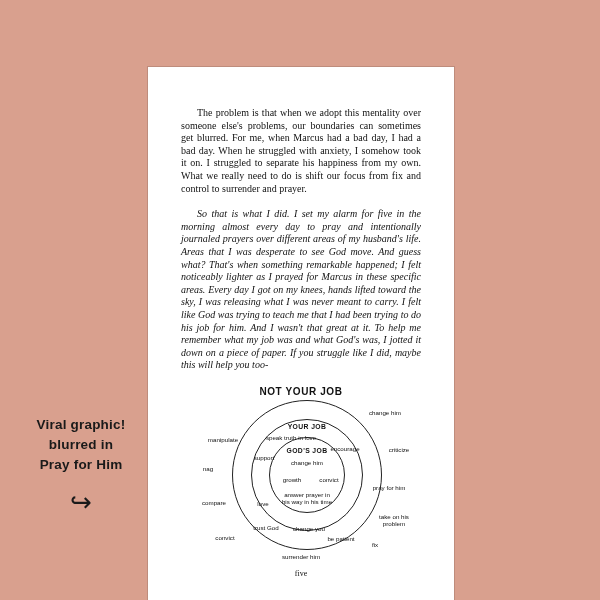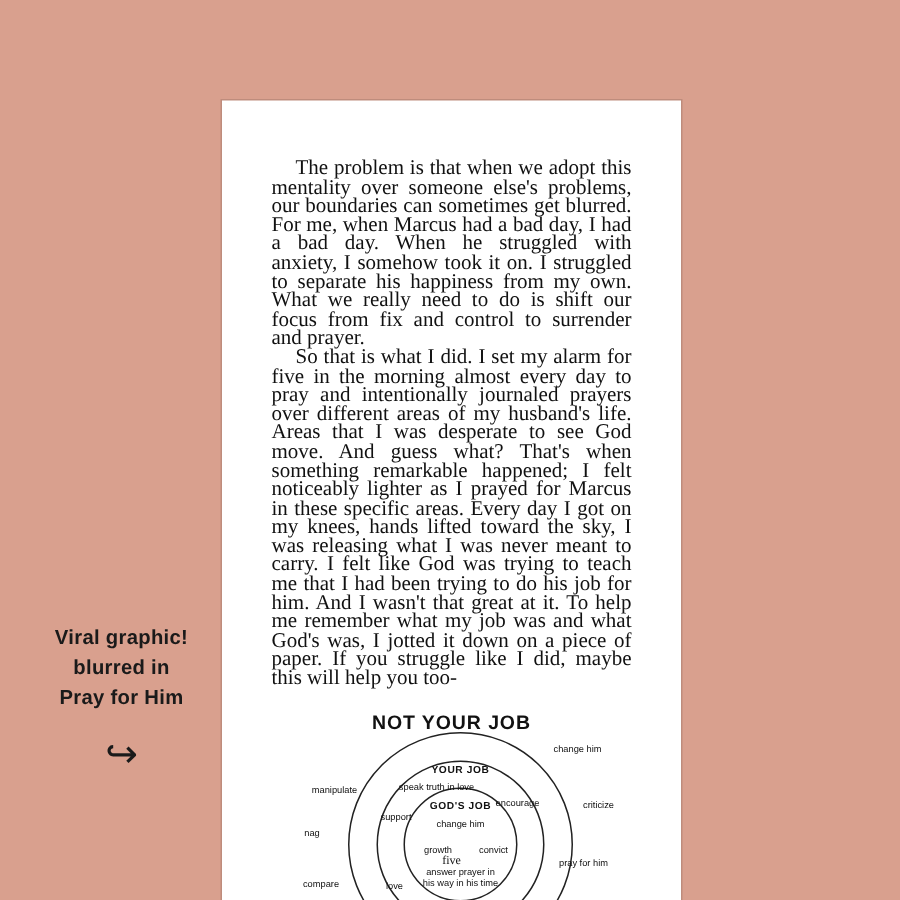--- a/index.html
+++ b/index.html
@@ -47,44 +47,44 @@
     height: 533px;
     background: #ffffff;
     box-shadow: 0 0 0 1px rgba(0,0,0,0.12);
     overflow: hidden;
   }
   .page-inner {
     padding: 40px 33px 0 33px;
   }
   .body-text p {
     margin: 0;
-    font-size: 14px;
+    font-size: 10px;
     line-height: 12.6px;
     text-align: justify;
     color: #111;
     text-indent: 16px;
     hyphens: auto;
   }
-  .body-text p + p { margin-top: 0; }
+  .body-text p + p { margin-top: 13px; font-style: italic; }
 
   
   .figure {
     position: relative;
     width: 240px;
     height: 190px;
     margin: 14px auto 0 auto;
   }
   .fig-title {
     position: absolute;
     left: 0;
     right: 0;
     top: 0;
     text-align: center;
     font-family: "Liberation Sans", sans-serif;
-    font-size: 13px;
+    font-size: 10px;
     font-weight: bold;
     letter-spacing: .6px;
     color: #111;
   }
   .circle {
     position: absolute;
     border: 1px solid #222;
     border-radius: 50%;
     box-sizing: border-box;
   }

